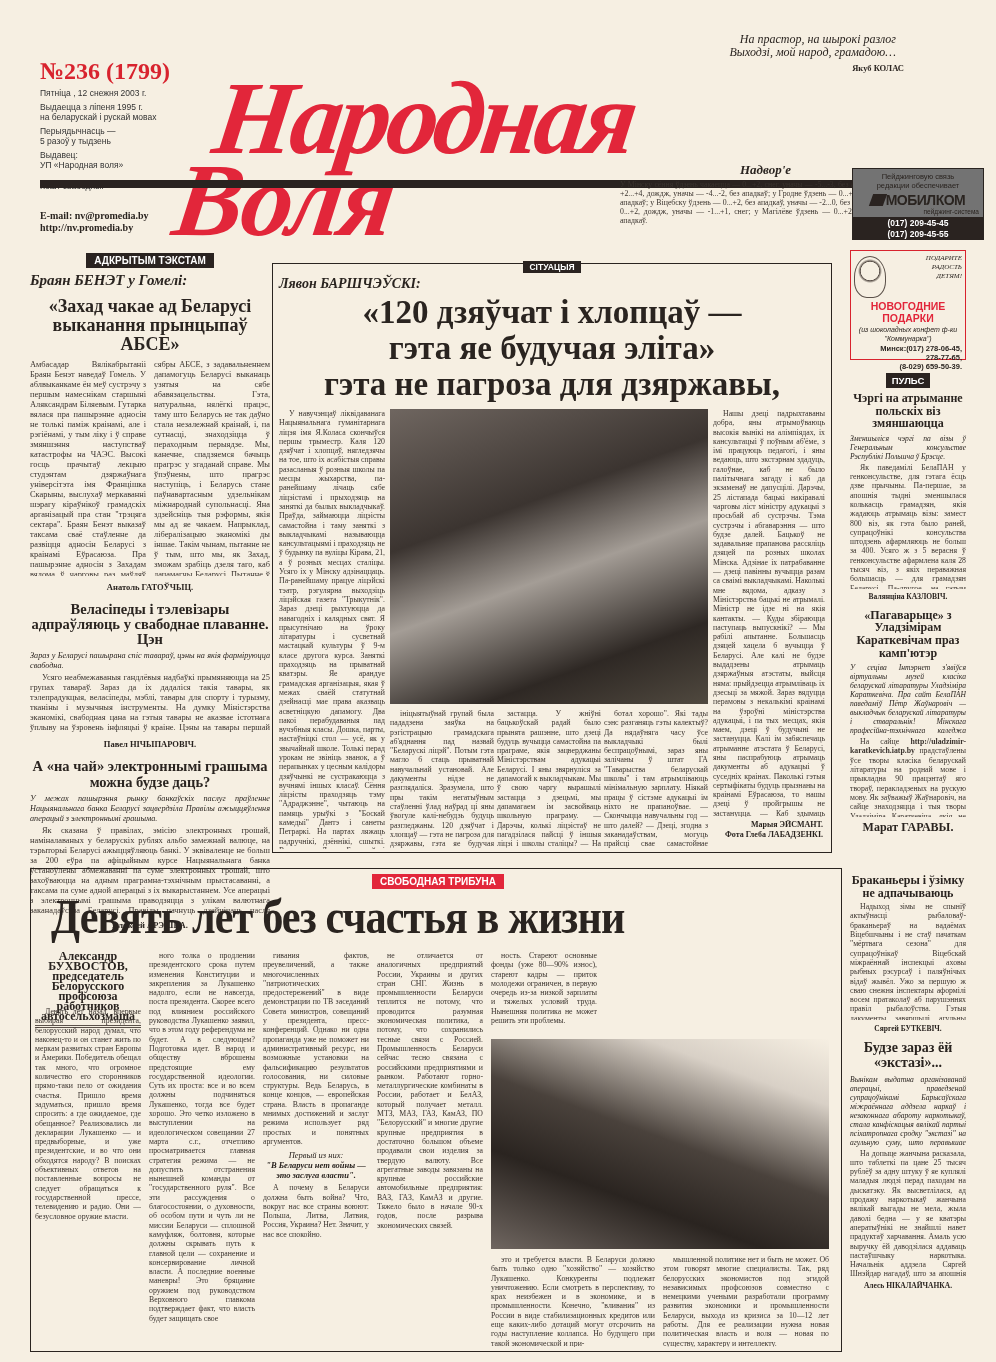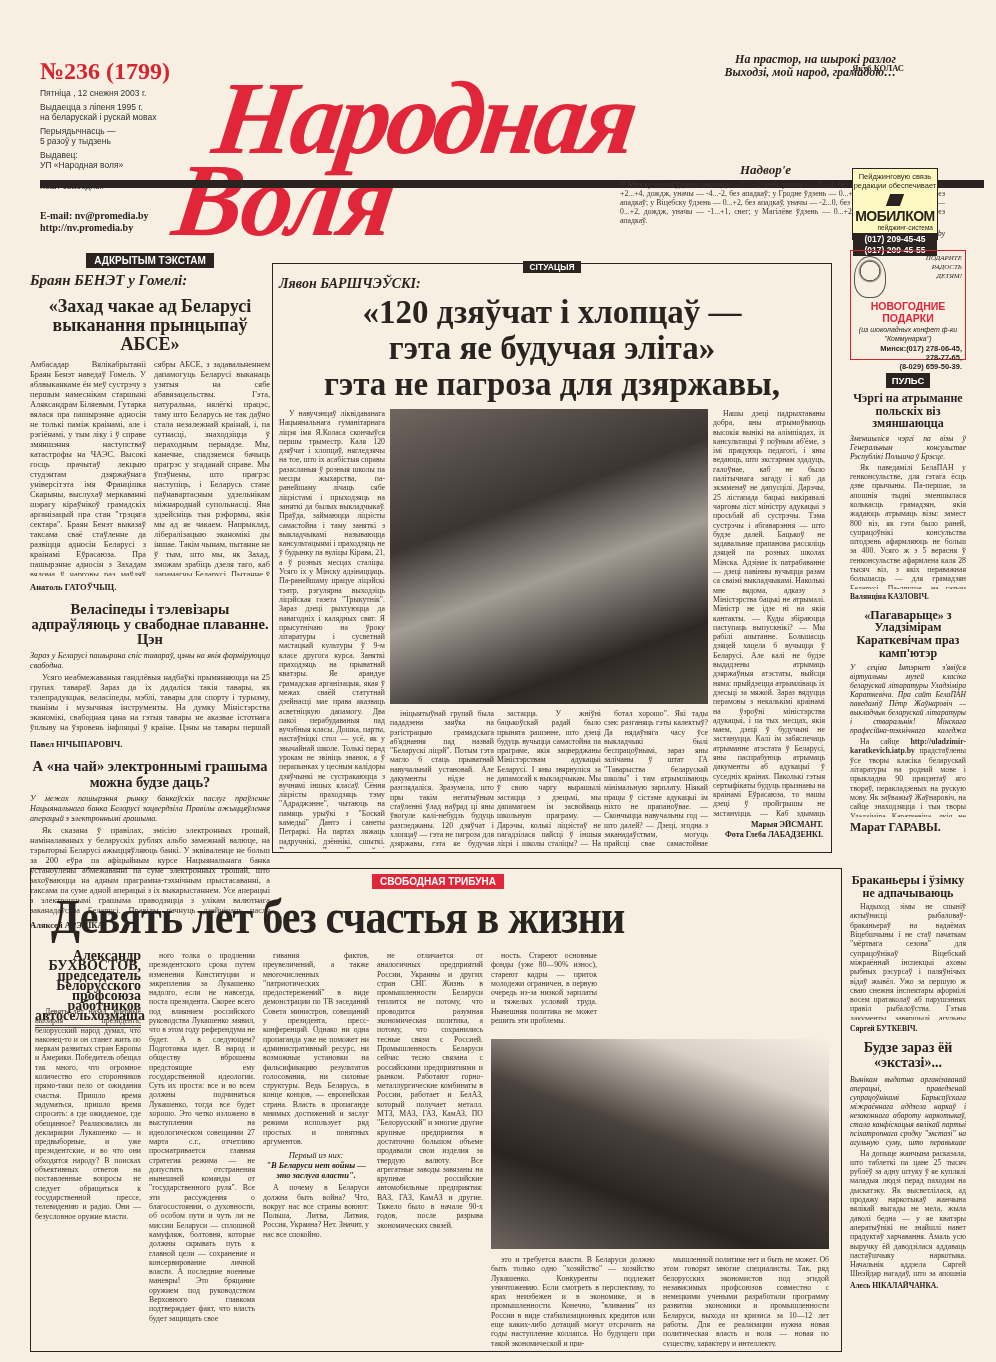--- a/index.html
+++ b/index.html
@@ -8,45 +8,45 @@
   .abs { position: absolute; }
   .txt { font-size: 8.4px; line-height: 10px; text-align: justify; color: #3a332e; font-family: "Liberation Serif", serif; }
 
   
   .issue-no { left: 40px; top: 58px; font-size: 24px; font-weight: bold; color: #d8232e; }
   .meta { left: 40px; top: 88px; font-size: 8.5px; line-height: 10.5px; color: #333; font-family: "Liberation Sans", sans-serif; width: 130px; }
   .meta div { margin-bottom: 3px; }
   .masthead-title { left: 175px; top: 20px; width: 680px; height: 200px; }
   .masthead-title .w1 { position: absolute; left: 40px; top: 48px; font-size: 104px; font-weight: bold; font-style: italic; color: #e2263a; letter-spacing: -4px; font-family: "Liberation Serif", serif; line-height: 100px; transform: skewX(-8deg); }
   .masthead-title .w2 { position: absolute; left: 0; top: 130px; font-size: 104px; font-weight: bold; font-style: italic; color: #e2263a; letter-spacing: -2px; font-family: "Liberation Serif", serif; line-height: 100px; transform: skewX(-8deg); }
-  .quote { right: 100px; top: 33px; text-align: right; font-style: italic; font-weight: bold; font-size: 12px; line-height: 13px; color: #2a2420; margin-top: 20px; }
+  .quote { right: 100px; top: 33px; text-align: right; font-style: italic; font-weight: normal; font-size: 12px; line-height: 13px; color: #2a2420; }
   .quote-author { right: 92px; top: 63px; font-size: 8.5px; font-weight: bold; color: #2a2420; }
   .dark-bar { left: 40px; top: 180px; width: 944px; height: 8px; background: #2a2320; }
   .contacts { left: 40px; top: 210px; font-size: 10px; font-weight: bold; line-height: 12px; color: #2a2420; }
 
   .weather { left: 620px; top: 162px; width: 325px; }
   .weather-title { text-align: center; font-style: italic; font-weight: bold; font-size: 13px; margin-bottom: 2px; padding-left: 120px; text-align: left; }
   .weather-body { font-size: 7.8px; line-height: 9px; text-align: justify; color: #3a332e; }
   .weather-src { text-align: right; font-style: italic; font-size: 7.5px; margin-top: 4px; }
 
-  .ad-mobilcom { left: 852px; top: 168px; width: 86px; height: 72px; border: 1px solid #2a2420; background: #fef9c3; font-family: "Liberation Sans", sans-serif; }
+  .ad-mobilcom { left: 852px; top: 168px; width: 132px; height: 72px; border: 1px solid #2a2420; background: #737373; font-family: "Liberation Sans", sans-serif; }
   .ad-mobilcom .l1 { font-size: 7.5px; text-align: center; padding-top: 3px; line-height: 9px; }
   .ad-mobilcom .logo { font-size: 14px; font-weight: bold; text-align: center; margin-top: 2px; letter-spacing: -0.5px; }
   .ad-mobilcom .sys { font-size: 6.5px; text-align: right; padding-right: 4px; }
   .ad-mobilcom .phones { background: #2a2320; color: #fff; font-size: 8.5px; font-weight: bold; text-align: center; line-height: 10.5px; padding: 1px 0; margin-top: 2px; }
 
   
   .tag { background: #2a2320; color: #fff; font-family: "Liberation Sans", sans-serif; font-weight: bold; text-align: center; }
   .tag-red { background: #e2263a; color: #fff; font-family: "Liberation Sans", sans-serif; font-weight: bold; text-align: center; }
 
   
   .col-left { left: 30px; top: 250px; width: 240px; }
   .kicker { font-style: italic; font-weight: bold; font-size: 15px; }
   .hl { font-weight: bold; text-align: center; line-height: 1.05; color: #2a2420; }
-  .byline { text-align: left; font-weight: bold; font-size: 8.5px; margin-top: 6px; margin-bottom: 10px; }
+  .byline { text-align: center; font-weight: bold; font-size: 8.5px; margin-top: 6px; margin-bottom: 10px; }
   .lead { font-style: italic; font-size: 8.2px; line-height: 10px; text-align: justify; margin: 4px 0 2px; }
   .two-col { display: flex; gap: 8px; }
   .two-col > div { flex: 1; }
 
   
   .center-box { left: 272px; top: 263px; width: 560px; height: 590px; border: 1px solid #2a2420; padding-left: 10px; }
   .photo { background: linear-gradient(160deg, #6f6660 0%, #3b3430 35%, #a49d96 55%, #2e2824 80%, #50493f 100%); }
 
   
   .col-right { left: 850px; top: 250px; width: 116px; }
@@ -194,21 +194,21 @@
   <div class="ctxt" style="height:130px;overflow:hidden;text-indent:10px">На допыце жанчына расказала, што таблеткі па цане 25 тысяч рублёў за адну штуку ў яе куплялі маладыя людзі перад паходам на дыскатэку. Як высветлілася, ад продажу наркотыкаў жанчына вялікай выгады не мела, жыла даволі бедна — у яе кватэры аператыўнікі не знайшлі навет прадуктаў харчавання. Амаль усю выручку ёй даводзілася аддаваць пастаўшчыку наркотыка. Начальнік аддзела Сяргей Шнэйдар нагадаў, што за апошнія гады гэта самая буйная партыя "экстазі", канфіскаваная барысаўскімі аператыўнікамі. Паводле яе слоў, больш буйным — 600 таблетак — быў "улоў" із мінскіх калег, але адбылося гэта некалькі гадоў таму.</div>
   <div class="byline" style="font-size:7.5px;margin-top:2px">Алесь НІКАЛАЙЧАНКА.</div>
 </div>
 
 <div class="abs" style="left:372px;top:871px">
   <span class="tag-red" style="display:inline-block;padding:2px 8px;font-size:10px">СВОБОДНАЯ ТРИБУНА</span>
 </div>
 <div class="abs bottom-box">
   <div style="position:absolute;left:20px;top:20px" class="big-hl">Девять лет без счастья в жизни</div>
 
-  <div style="position:absolute;left:4px;top:82px;width:106px;text-align:right;font-weight:bold;font-size:14px;line-height:10px;border-bottom:3px double #5b514a;padding-bottom:4px">
+  <div style="position:absolute;left:4px;top:82px;width:106px;text-align:center;font-weight:bold;font-size:12px;line-height:10px;border-bottom:3px double #5b514a;padding-bottom:4px">
     <div>Александр БУХВОСТОВ,</div>
     <div>председатель Белорусского профсоюза работников автосельхозмаша</div>
   </div>
   <div class="ctxt" style="position:absolute;left:4px;top:138px;width:106px;height:340px;overflow:hidden;text-indent:10px">Девять лет назад, впервые выбирая президента, белорусский народ думал, что наконец-то и он станет жить по меркам развитых стран Европы и Америки. Победитель обещал так много, что огромное количество его сторонников прямо-таки пело от ожидания счастья. Пришло время задуматься, пришло время спросить: а где ожидаемое, где обещанное? Реализовались ли декларации Лукашенко — и предвыборные, и уже президентские, и во что они обходятся народу? В поисках объективных ответов на поставленные вопросы не следует обращаться к государственной прессе, телевидению и радио. Они — безусловное оружие власти.</div>
   <div class="ctxt" style="position:absolute;left:118px;top:82px;width:106px;height:396px;overflow:hidden;text-indent:10px">ного толка о продлении президентского срока путем изменения Конституции и закрепления за Лукашенко надолго, если не навсегда, поста президента. Скорее всего под влиянием российского руководства Лукашенко заявил, что в этом году референдума не будет. А в следующем? Подготовка идет. В народ и обществу вброшены предстоящие ему государственной идеологии. Суть их проста: все и во всем должны подчиняться Лукашенко, тогда все будет хорошо. Это четко изложено в выступлении на идеологическом совещании 27 марта с.г., отчетливо просматривается главная стратегия режима — не допустить отстранения нынешней команды от "государственного руля". Все эти рассуждения о благосостоянии, о духовности, об особом пути и чуть ли не миссии Беларуси — сплошной камуфляж, болтовня, которые должны скрывать путь к главной цели — сохранение и консервирование личной власти. А последние военные маневры! Это бряцание оружием под руководством Верховного главкома подтверждает факт, что власть будет защищать свое</div>
   <div style="position:absolute;left:232px;top:82px;width:106px;height:396px;overflow:hidden">
     <div class="ctxt" style="text-indent:10px">гивания фактов, преувеличений, а также многочисленных "патриотических предостережений" в виде демонстрации по ТВ заседаний Совета министров, совещаний у президента, пресс-конференций. Однако ни одна пропаганда уже не поможет ни административный ресурс, ни возможные установки на фальсификацию результатов голосования, ни силовые структуры. Ведь Беларусь, в конце концов, — европейская страна. Власть в пропаганде мнимых достижений и заслуг режима использует ряд простых и понятных аргументов.</div>
     <div style="text-align:center;font-style:italic;font-size:8.5px;margin-top:4px">Первый из них:</div>
     <div style="text-align:center;font-style:italic;font-weight:bold;font-size:8.5px;line-height:10px">"В Беларуси нет войны — это заслуга власти".</div>
     <div class="ctxt" style="text-indent:10px;margin-top:3px">А почему в Беларуси должна быть война? Что, вокруг нас все страны воюют: Польша, Литва, Латвия, Россия, Украина? Нет. Значит, у нас все спокойно.</div>

